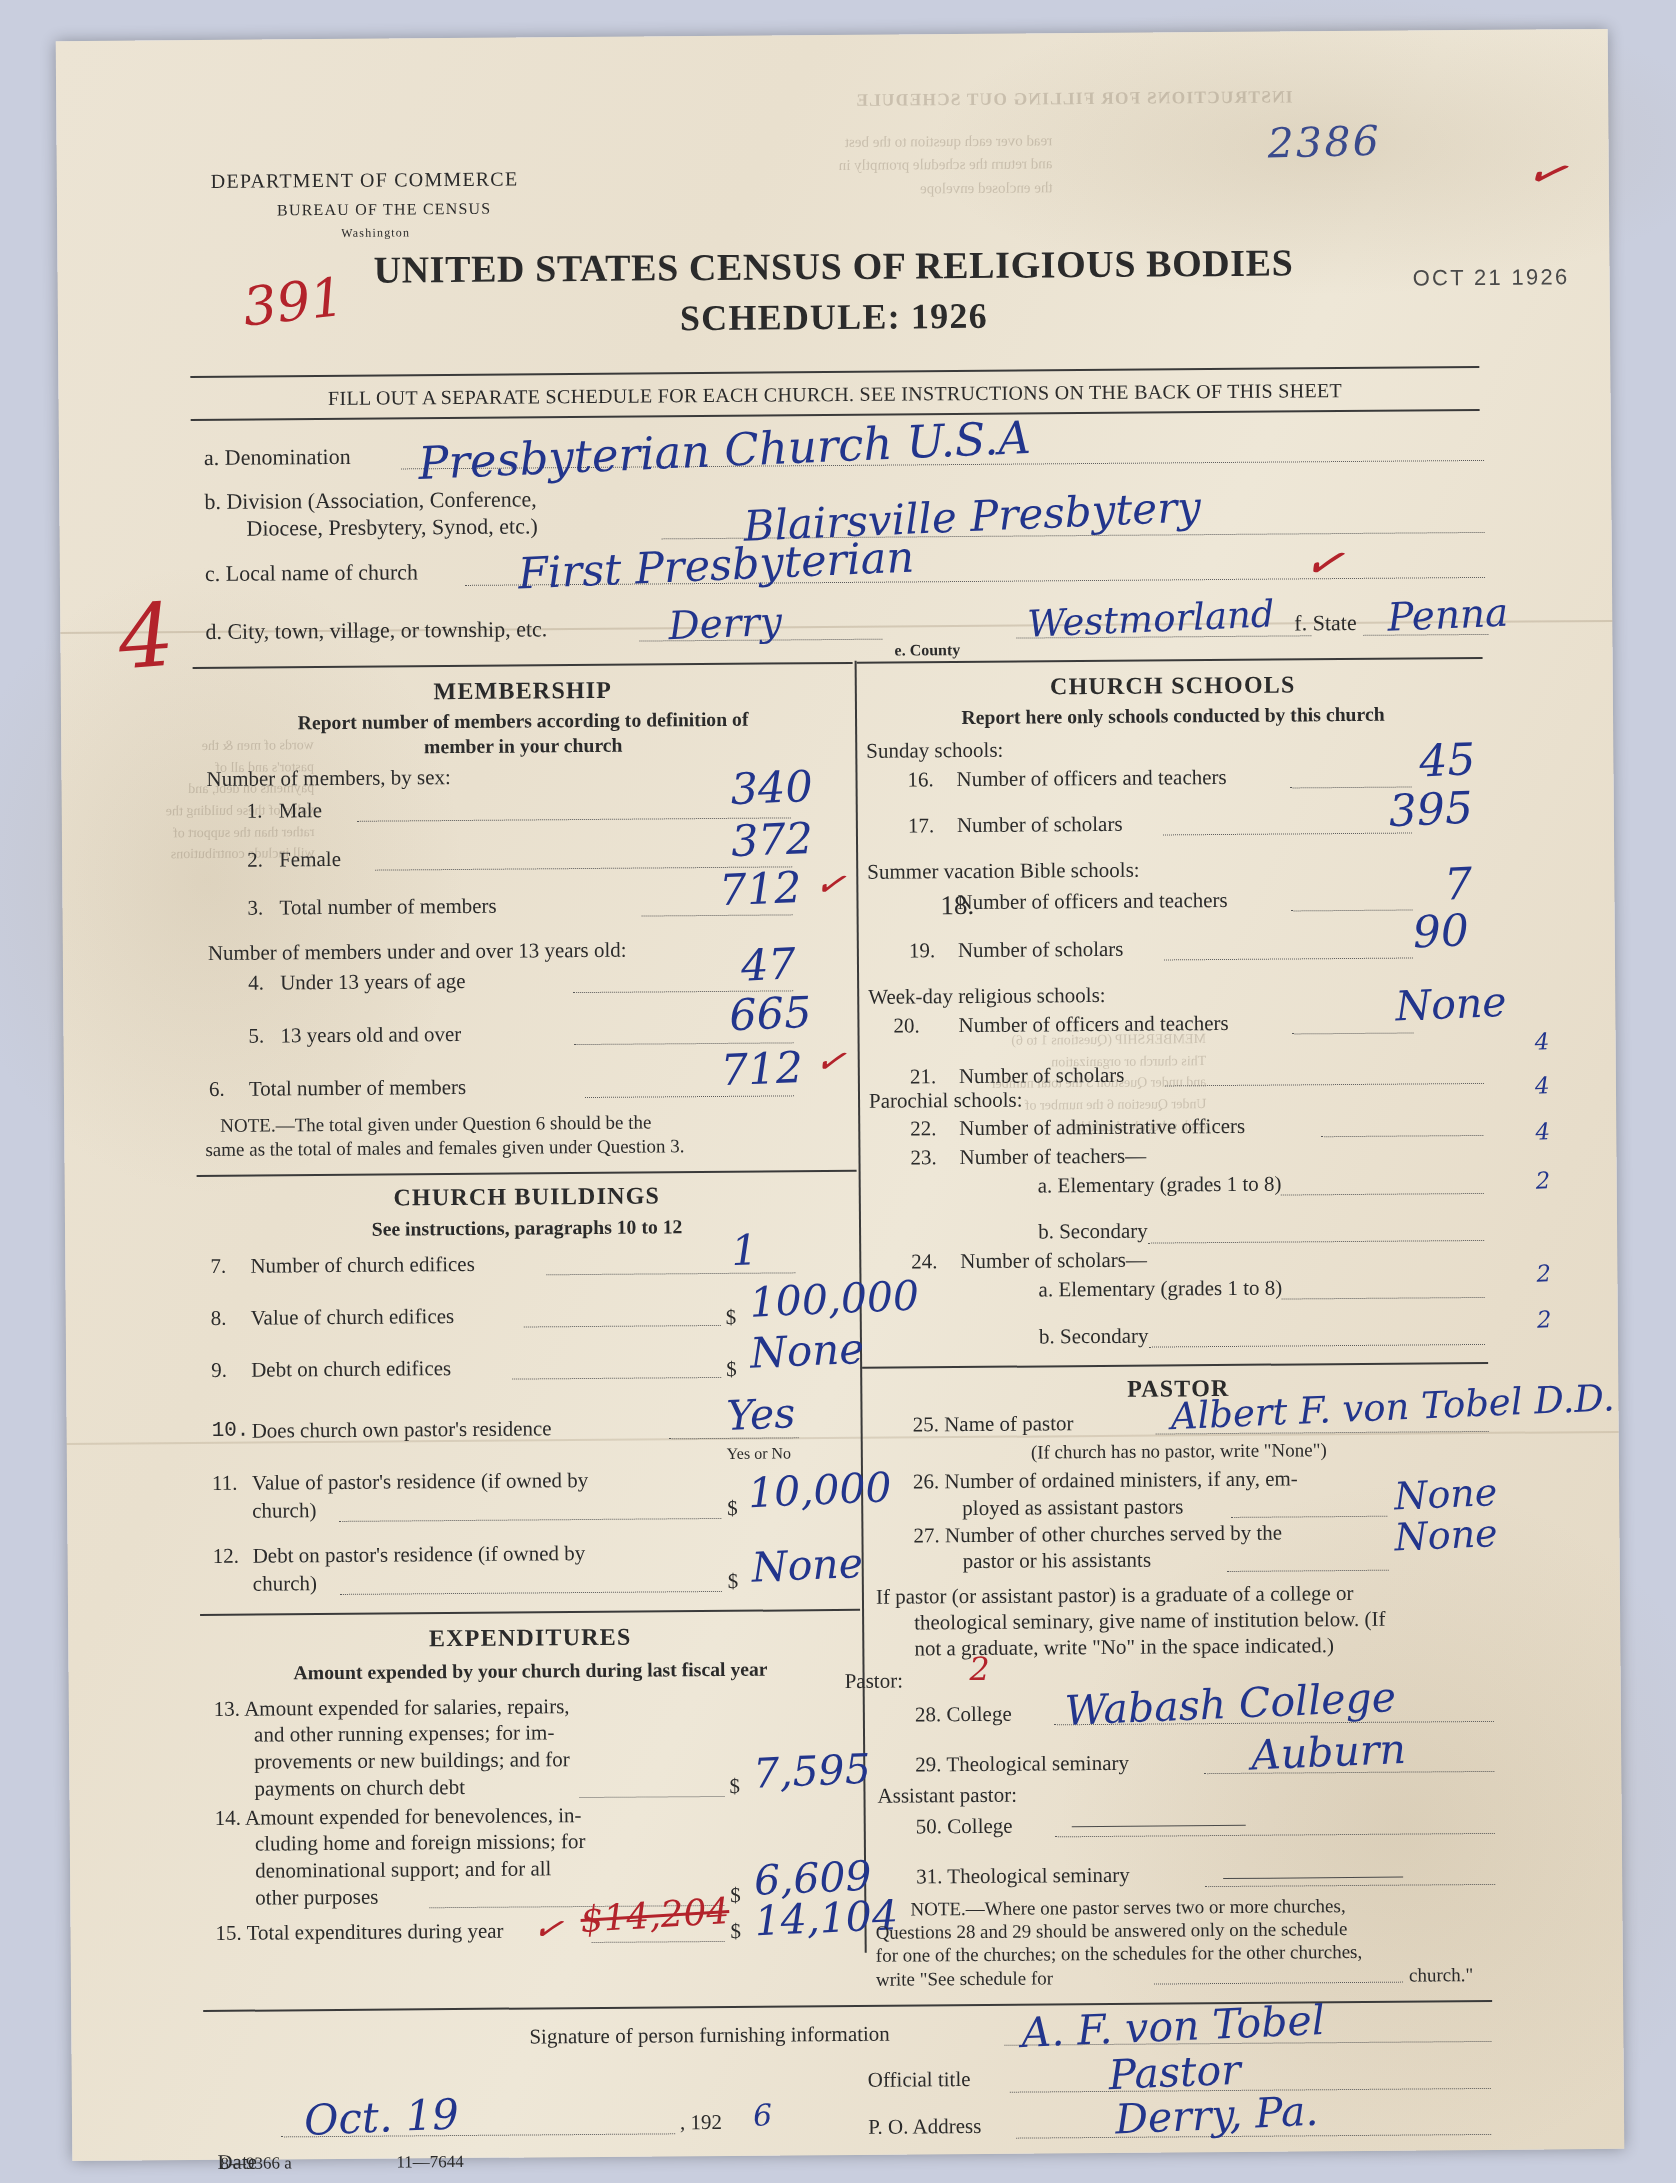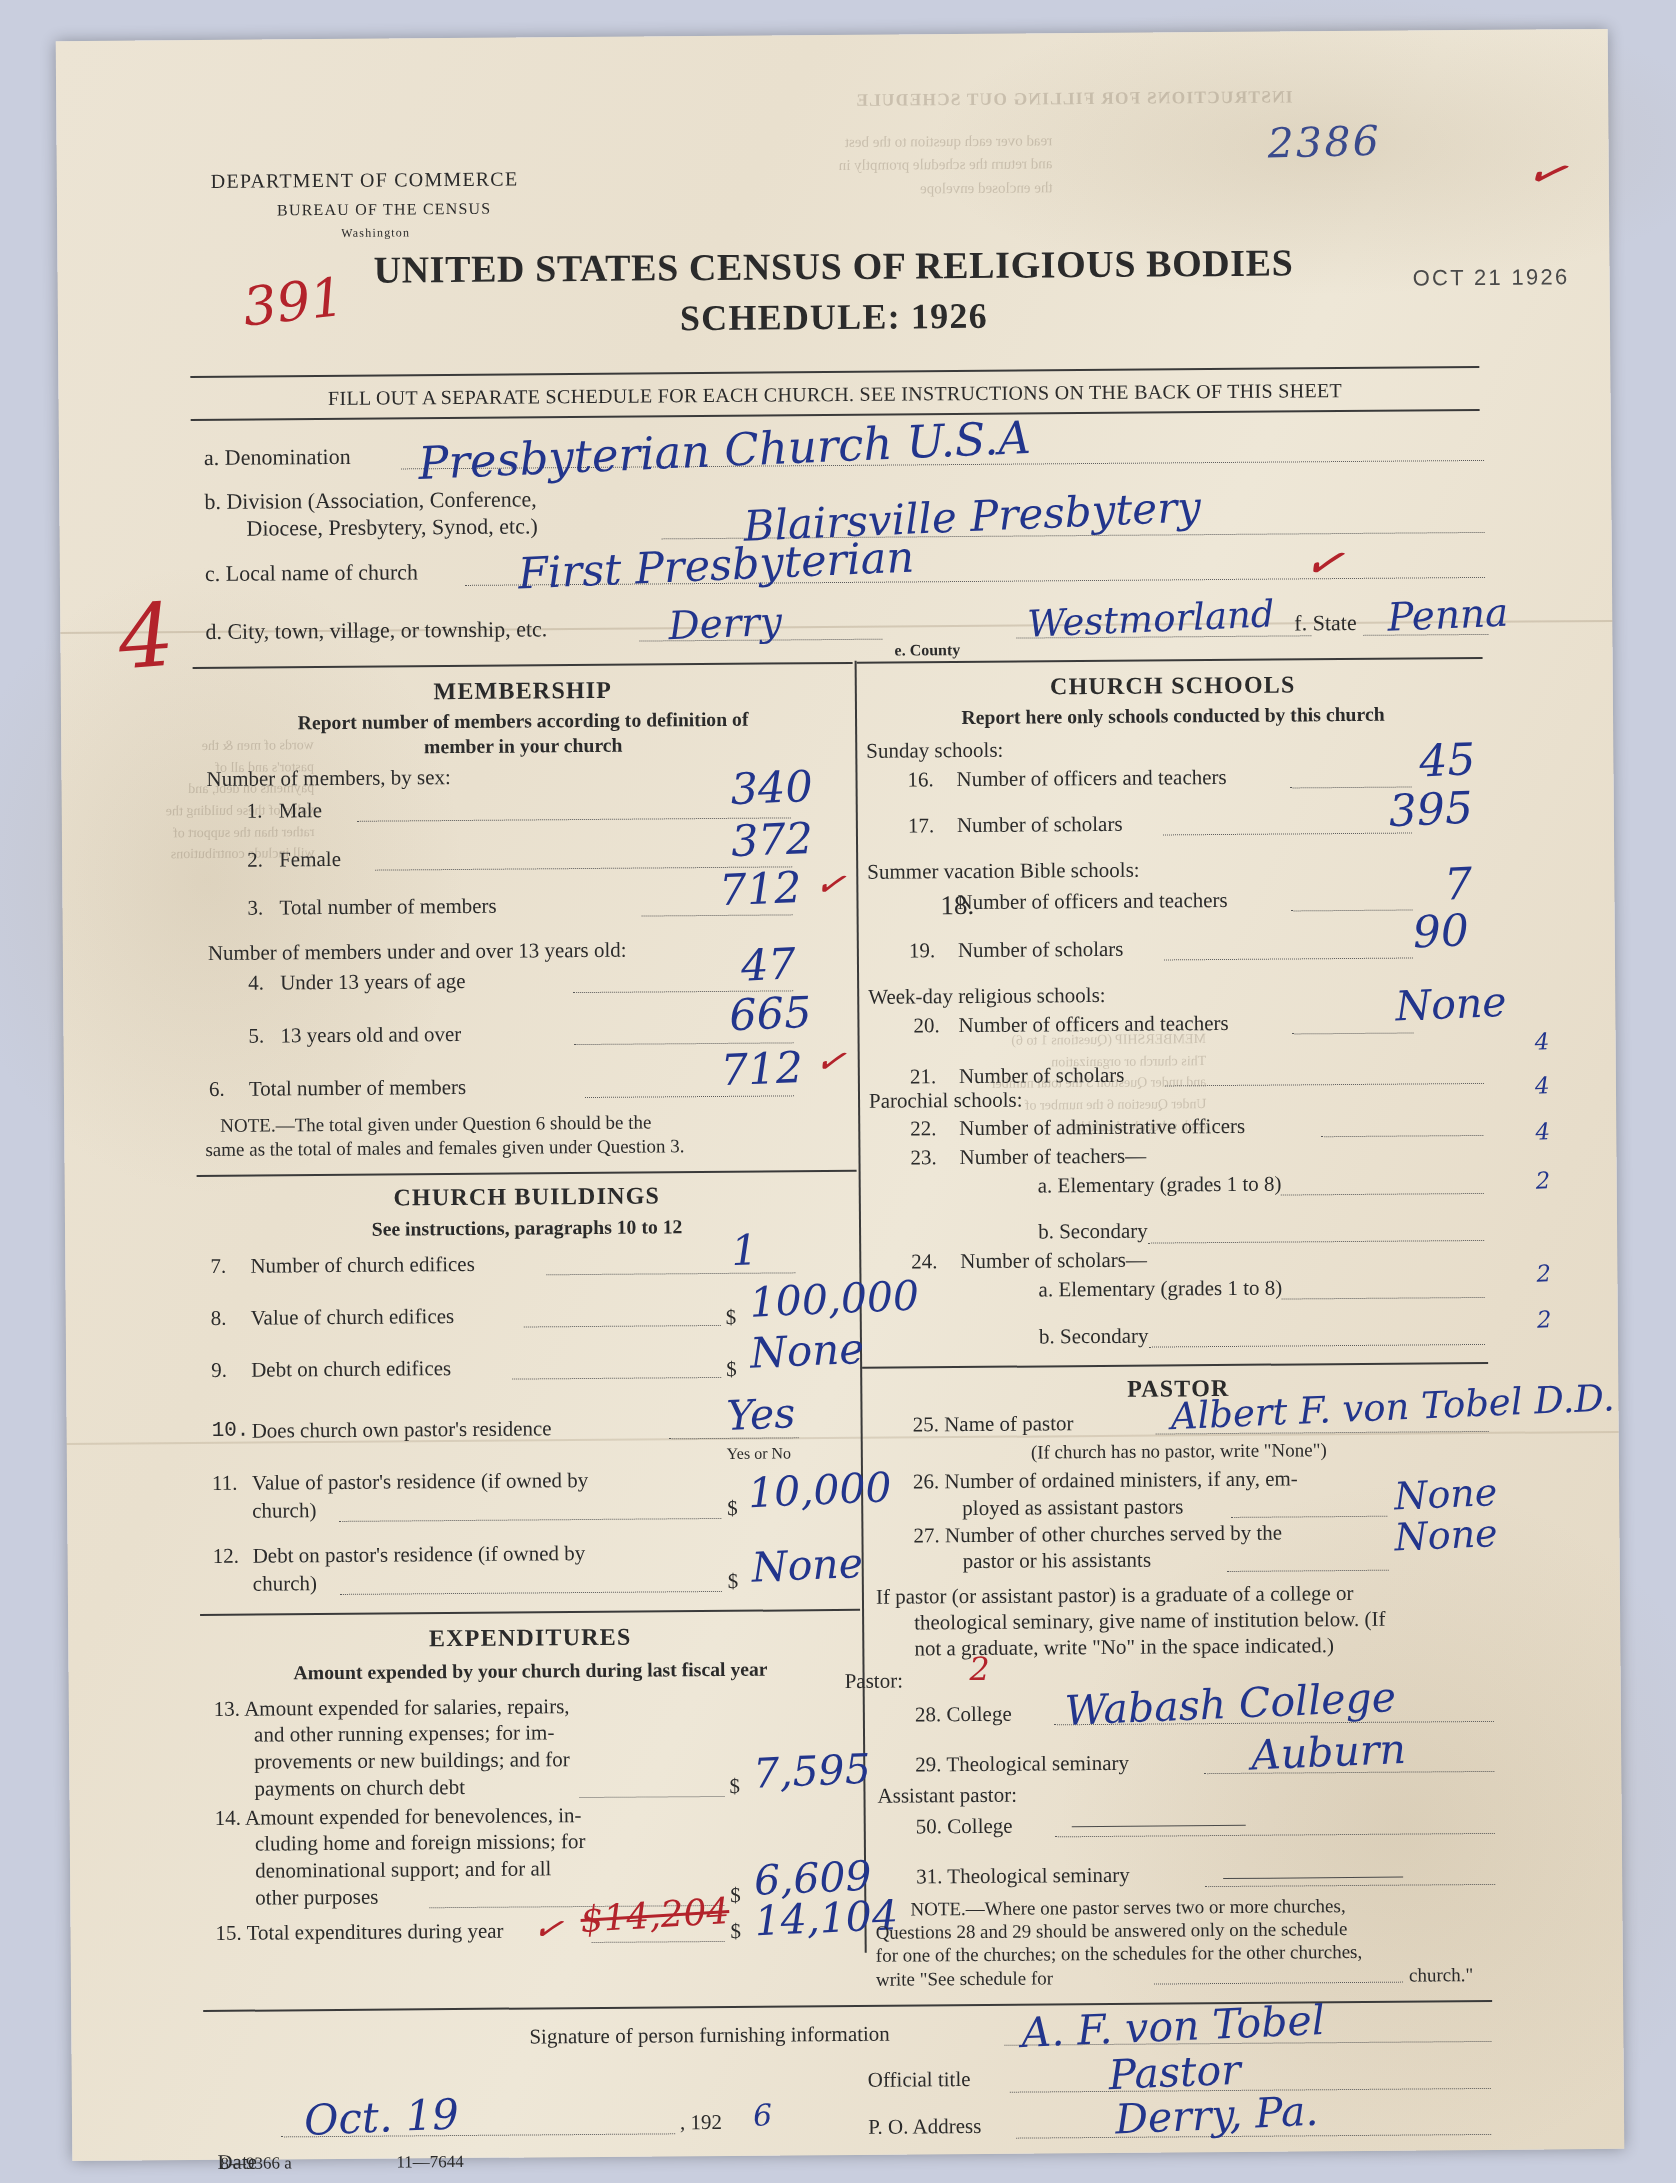--- a/index.html
+++ b/index.html
@@ -292,21 +292,21 @@
   <div class="dots" style="left:1228px; top:879px; width:122px;"></div>
   <div class="hw" style="left:1382px; top:828px; font-size:44px;">7</div>
 
   <div class="p" style="left:846px; top:904px; font-size:21px;">19.</div>
   <div class="p" style="left:895px; top:904px; font-size:21px;">Number of scholars</div>
   <div class="dots" style="left:1101px; top:927px; width:249px;"></div>
   <div class="hw" style="left:1350px; top:875px; font-size:44px;">90</div>
 
   <div class="p" style="left:805px; top:950px; font-size:21px;">Week-day religious schools:</div>
 
-  <div class="p" style="left:850px; top:979px; font-size:21px;">20.</div>
+  <div class="p" style="left:830px; top:979px; font-size:21px;">20.</div>
   <div class="p" style="left:895px; top:979px; font-size:21px;">Number of officers and teachers</div>
   <div class="dots" style="left:1228px; top:1002px; width:122px;"></div>
   <div class="hw" style="left:1332px; top:950px; font-size:41px;">None</div>
 
   <div class="p" style="left:846px; top:1030px; font-size:21px;">21.</div>
   <div class="p" style="left:895px; top:1030px; font-size:21px;">Number of scholars</div>
   <div class="dots" style="left:1101px; top:1053px; width:319px;"></div>
   <div class="hw" style="left:1344px; top:1008px; font-size:35px;"></div>
 
   <div class="p" style="left:805px; top:1054px; font-size:21px;">Parochial schools:</div>

